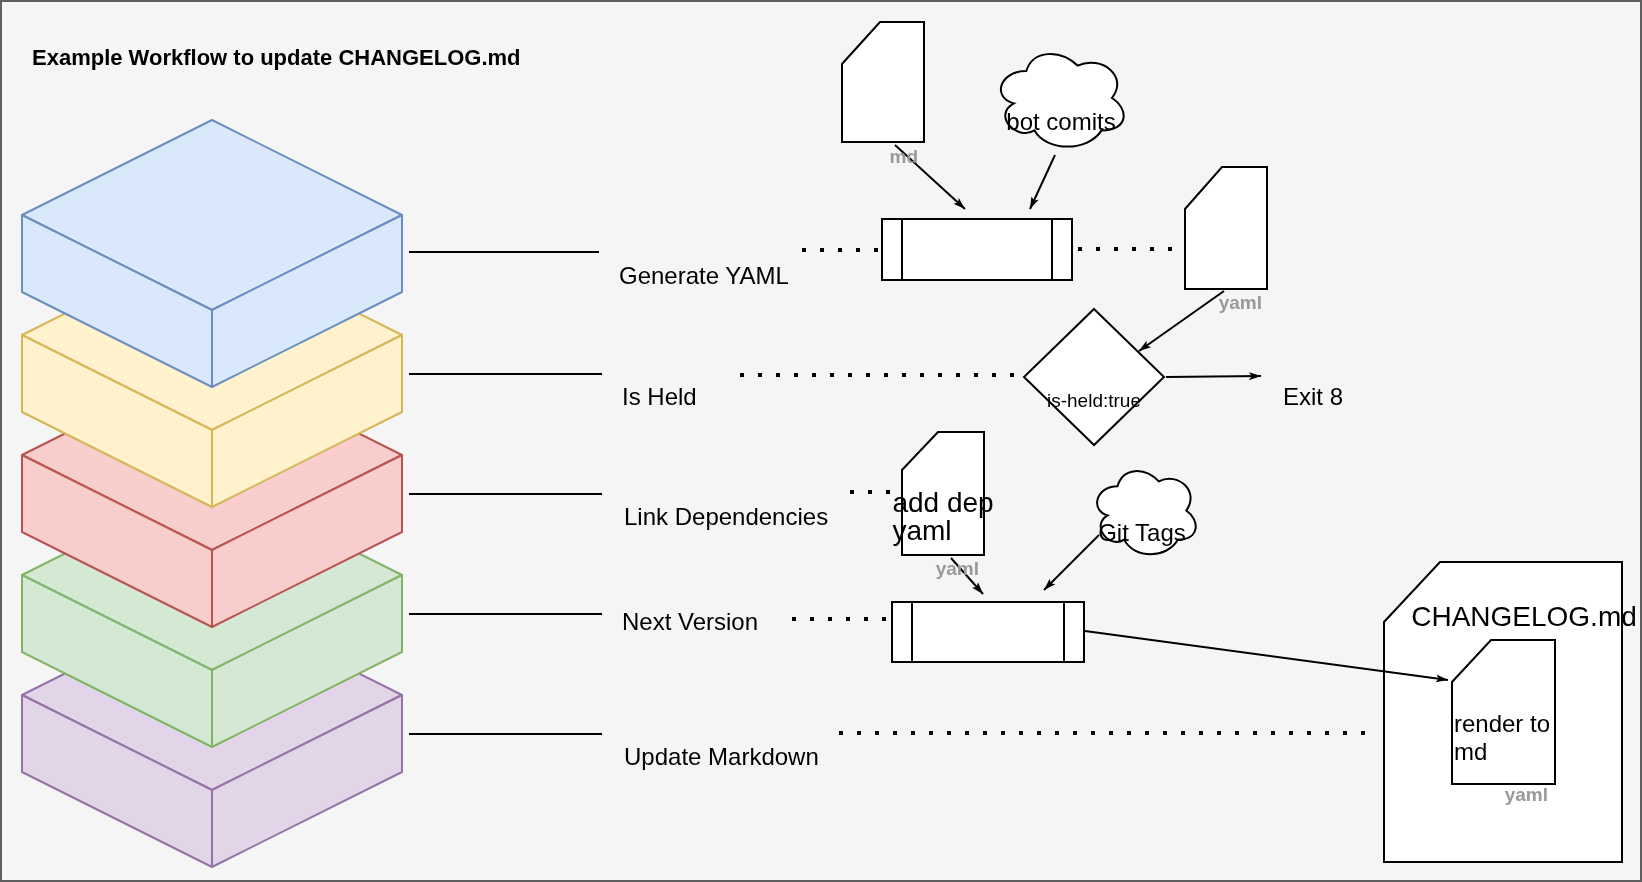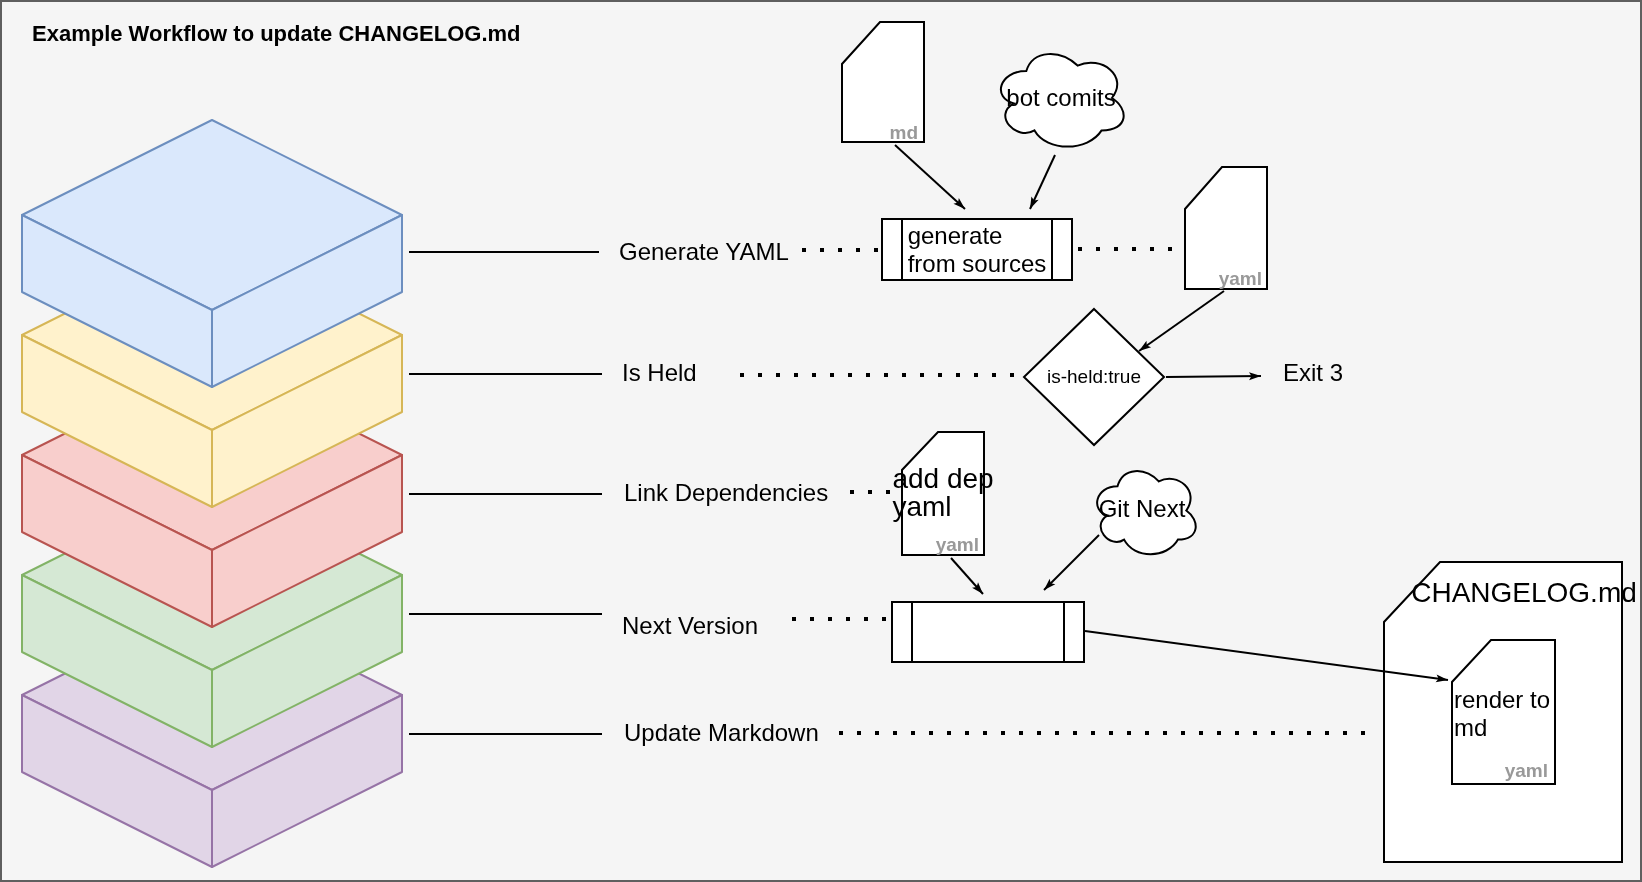--- a/index.html
+++ b/index.html
@@ -7,21 +7,21 @@
     position: relative;
     width: 1642px;
     height: 882px;
     background: #f5f5f5;
     border: 2px solid #5f5f5f;
     box-sizing: border-box;
     overflow: hidden;
     font-family: "Liberation Sans", sans-serif;
   }
   .canvas svg { position: absolute; left: 0; top: 0; }
-  .t { position: absolute; color: #000; white-space: nowrap; line-height: 1.15; }
+  .t { position: absolute; color: #000; white-space: nowrap; line-height: 1.15; margin-top: 24px; }
   .c { transform: translate(-50%, -50%); text-align: left; }
   .v { transform: translateY(-50%); }
   .title { font-size: 22px; font-weight: 700; }
   .f24 { font-size: 24px; }
   .f21 { font-size: 19px; }
   .f20 { font-size: 28px; }
   .two { line-height: 28px; }
   .badge { font-size: 19px; font-weight: 700; color: #999999; text-align: right; }
   .shape-line { stroke: #000000; stroke-width: 2; fill: none; }
   .shape-fill { fill: #ffffff; stroke: #000000; stroke-width: 2; }
@@ -118,45 +118,41 @@
     <line class="shape-line" marker-end="url(#ah)" x1="949" y1="556" x2="981" y2="592"></line>
     <line class="shape-line" marker-end="url(#ah)" x1="1097" y1="533" x2="1042" y2="588"></line>
     <line class="shape-line" marker-end="url(#ah)" x1="1083" y1="629" x2="1446" y2="678"></line>
   </svg>
 
   <div class="t title" style="left:30px; top:19px">Example Workflow to update CHANGELOG.md</div>
 
   <div class="t f24 v" style="left:617px; top:250px">Generate YAML</div>
   <div class="t f24 v" style="left:620px; top:371px">Is Held</div>
   <div class="t f24 v" style="left:622px; top:491px">Link Dependencies</div>
-  <div class="t f24 v" style="left:620px; top:624px">Next Version</div>
+  <div class="t f24 v" style="left:620px; top:596px">Next Version</div>
   <div class="t f24 v" style="left:622px; top:731px">Update Markdown</div>
 
   <div class="t badge v" style="left:840px; top:131px; width:76px">md</div>
 
   <div class="t f24 c" style="left:1059px; top:96px">bot comits</div>
 
-  <div class="t f24 c two" style="left:975px; top:248px">
-    <div>generate</div>
-    <div>from sources</div>
-  </div>
 
   <div class="t badge v" style="left:1183px; top:277px; width:77px">yaml</div>
 
   <div class="t f21 c" style="left:1092px; top:375px">is-held:true</div>
 
-  <div class="t f24 v" style="left:1281px; top:371px">Exit 3</div>
+  <div class="t f24 v" style="left:1281px; top:371px">Exit 8</div>
 
   <div class="t f20 c two" style="left:941px; top:491px">
     <div>add dep</div>
     <div>yaml</div>
   </div>
   <div class="t badge v" style="left:900px; top:543px; width:77px">yaml</div>
 
-  <div class="t f24 c" style="left:1140px; top:507px">Git Next</div>
+  <div class="t f24 c" style="left:1140px; top:507px">Git Tags</div>
 
 
   <div class="t f20 c" style="left:1522px; top:591px">CHANGELOG.md</div>
 
   <div class="t f24 c two" style="left:1500px; top:712px">
     <div>render to</div>
     <div>md</div>
   </div>
   <div class="t badge v" style="left:1450px; top:769px; width:96px">yaml</div>
 

